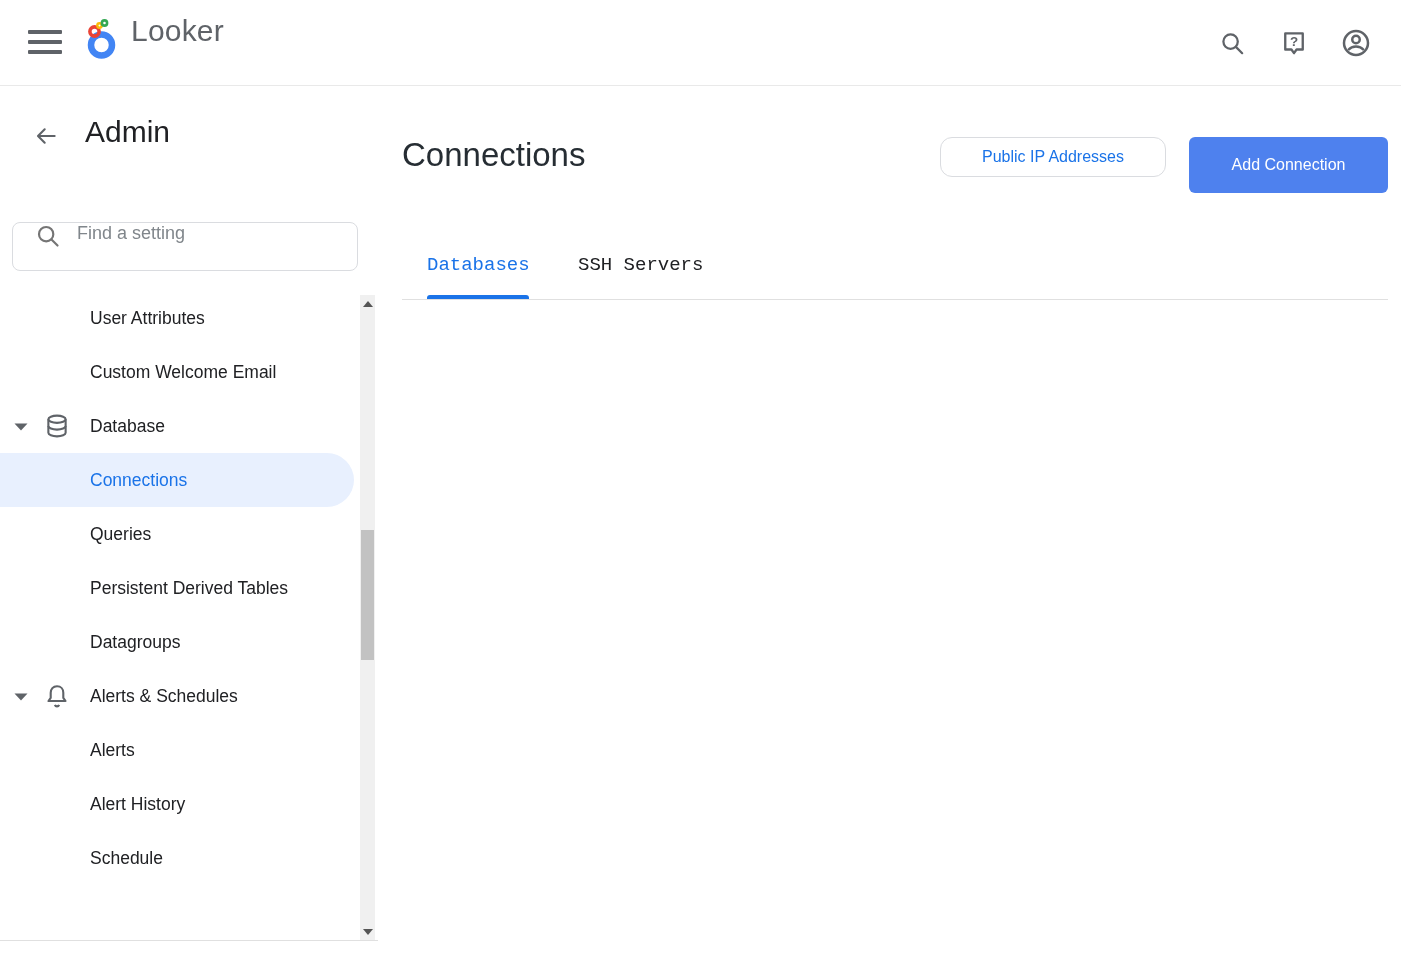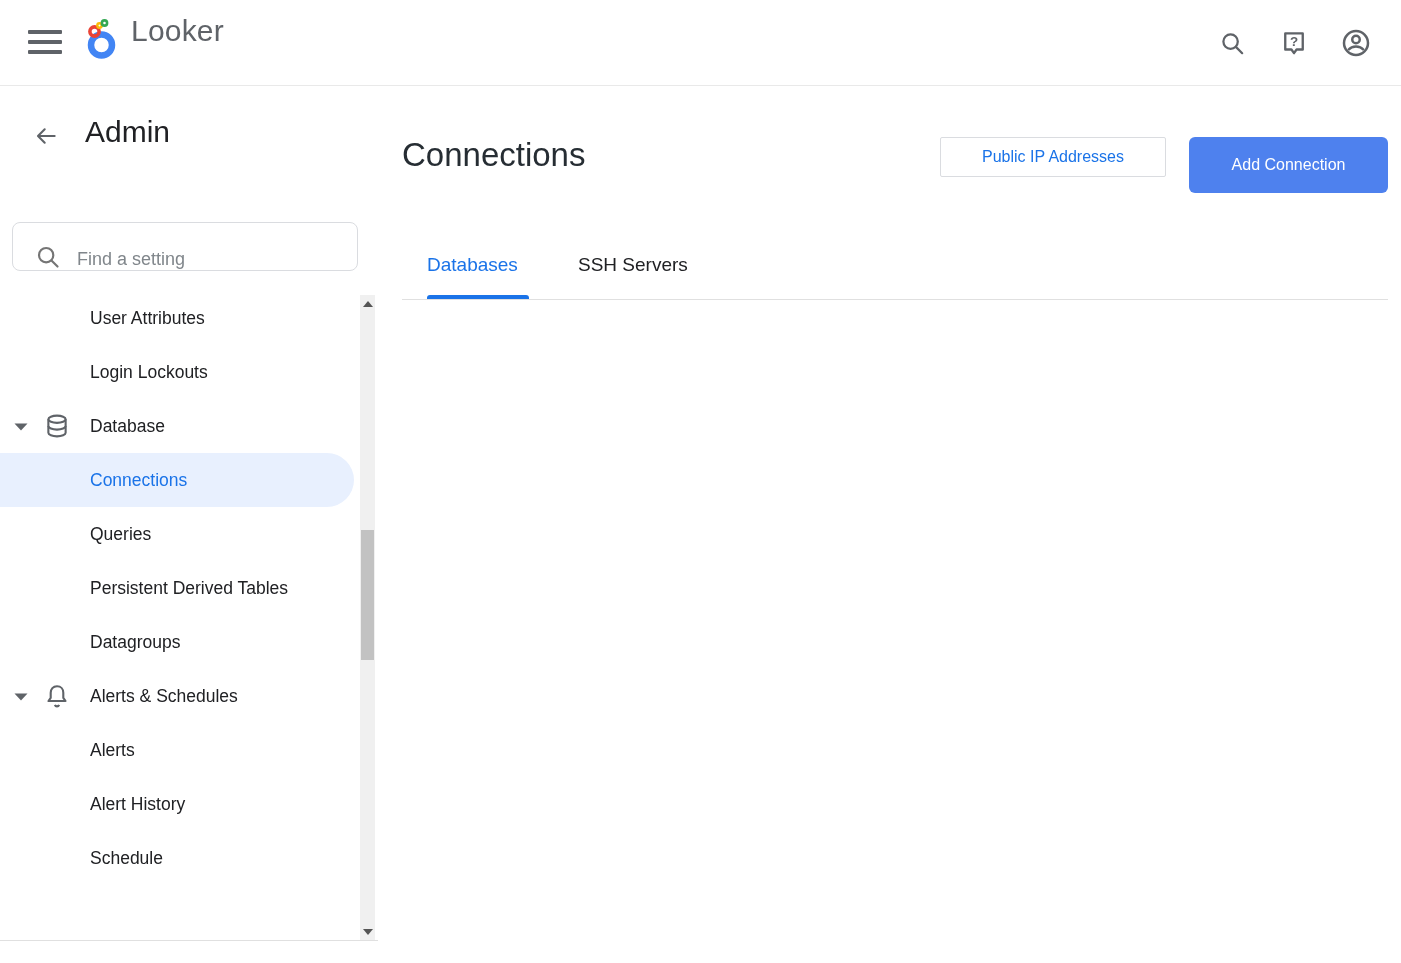--- a/index.html
+++ b/index.html
@@ -15,21 +15,21 @@
   .logo { position:absolute; left:86px; top:14px; height:56px; display:flex; align-items:flex-start; }
   .logo-text { font-size:30px; color:#5f6368; margin-left:7px; letter-spacing:0.2px; }
   .topbar-icons { position:absolute; right:14px; top:0; height:86px; display:flex; align-items:center; }
   .tb-icon { width:62px; height:56px; display:flex; align-items:center; justify-content:center; cursor:pointer; }
 
   
   .sidebar { position:absolute; left:0; top:87px; width:378px; height:866px; background:#fff; }
   .back-btn { position:absolute; left:33px; top:36px; width:26px; height:26px; cursor:pointer; }
   .admin-title { position:absolute; left:85px; top:28px; font-size:30px; font-weight:500; color:#202124; }
   .search-box { position:absolute; left:12px; top:135px; width:346px; height:49px;
-                border:1px solid #dadce0; border-radius:8px; display:flex; align-items:flex-end; background:#fff; }
+                border:1px solid #dadce0; border-radius:8px; display:flex; align-items:flex-start; background:#fff; }
   .search-box svg { margin-left:22px; flex:none; }
   .search-box input { border:none; outline:none; font-size:18px; color:#202124; margin-left:16px; width:250px;
                       font-family:"Liberation Sans", sans-serif; background:transparent; }
   .search-box input::placeholder { color:#80868b; }
 
   .nav { position:absolute; left:0; top:204px; width:360px; }
   .nav-row { position:relative; height:54px; display:flex; align-items:center; cursor:pointer; }
   .nav-row .label { position:absolute; left:90px; font-size:17.5px; color:#202124; white-space:nowrap; }
   .nav-row.selected { background:#e8f0fe; width:354px; border-radius:0 27px 27px 0; }
   .nav-row.selected .label { color:#1a73e8; }
@@ -42,27 +42,27 @@
   .scrollbar { position:absolute; left:360px; top:208px; width:15px; height:646px; background:#f0f0f0; }
   .sb-arrow-up { position:absolute; left:3px; top:6px; width:0; height:0;
                  border-left:5px solid transparent; border-right:5px solid transparent; border-bottom:6px solid #555; cursor:pointer; }
   .sb-arrow-down { position:absolute; left:3px; bottom:6px; width:0; height:0;
                  border-left:5px solid transparent; border-right:5px solid transparent; border-top:6px solid #555; cursor:pointer; }
   .sb-thumb { position:absolute; left:1px; top:235px; width:13px; height:130px; background:#c2c2c2; cursor:grab; }
 
   
   .main-title { position:absolute; left:402px; top:136px; font-size:33px; font-weight:400; color:#262d33; }
   .btn-outline { position:absolute; left:940px; top:137px; width:226px; height:40px; background:#fff;
-                 border:1px solid #dadce0; border-radius:2px; color:#1a73e8; font-size:16px; font-weight:500;
+                 border:1px solid #dadce0; border-radius:12px; color:#1a73e8; font-size:16px; font-weight:500;
                  font-family:"Liberation Sans", sans-serif; cursor:pointer; }
   .btn-primary { position:absolute; left:1189px; top:137px; width:199px; height:56px; background:#4e81ee;
                  border:none; border-radius:6px; color:#fff; font-size:16px; font-weight:500;
                  font-family:"Liberation Sans", sans-serif; cursor:pointer; }
 
-  .tabs { position:absolute; left:402px; top:250px; width:986px; height:50px; }
+  .tabs { position:absolute; left:402px; top:250px; width:986px; height:50px;font-family:Liberation Mono, monospace; }
   .tab { position:absolute; top:4px; font-size:19px; font-weight:500; cursor:pointer; }
   .tab-active { left:25px; color:#1a73e8; }
   .tab-inactive { left:176px; color:#202124; }
   .tab-underline { position:absolute; left:25px; top:45px; width:102px; height:4px; background:#1a73e8;
                    border-radius:3px 3px 0 0; }
   .tabs-divider { position:absolute; left:0; top:49px; width:986px; height:1px; background:#e0e0e0; }
 </style>
 </head>
 <body>
 
@@ -120,21 +120,21 @@
         <line x1="15.2" y1="15.2" x2="20.8" y2="20.8" stroke="#757575" stroke-width="2" stroke-linecap="round"></line>
       </svg>
       <input type="text" placeholder="Find a setting" style="">
     </div>
 
     <nav class="nav">
       <div class="nav-row">
         <span class="label">User Attributes</span>
       </div>
       <div class="nav-row">
-        <span class="label">Login Lockouts</span>
+        <span class="label">Custom Welcome Email</span>
       </div>
       <div class="nav-row">
         <svg class="caret" viewBox="0 0 14 8">
           <path d="M0.5 0.5 H13.5 L7 7.6 Z" fill="#5f6368"></path>
         </svg>
         <svg class="grp-icon" viewBox="0 0 24 24">
           <ellipse cx="12" cy="6.2" rx="7.4" ry="3.1" fill="none" stroke="#5f6368" stroke-width="1.8"></ellipse>
           <path d="M4.6 6.2 V17.8 c0 1.7 3.3 3.1 7.4 3.1 s7.4-1.4 7.4-3.1 V6.2" fill="none" stroke="#5f6368" stroke-width="1.8"></path>
           <path d="M4.6 12 c0 1.7 3.3 3.1 7.4 3.1 s7.4-1.4 7.4-3.1" fill="none" stroke="#5f6368" stroke-width="1.8"></path>
         </svg>

